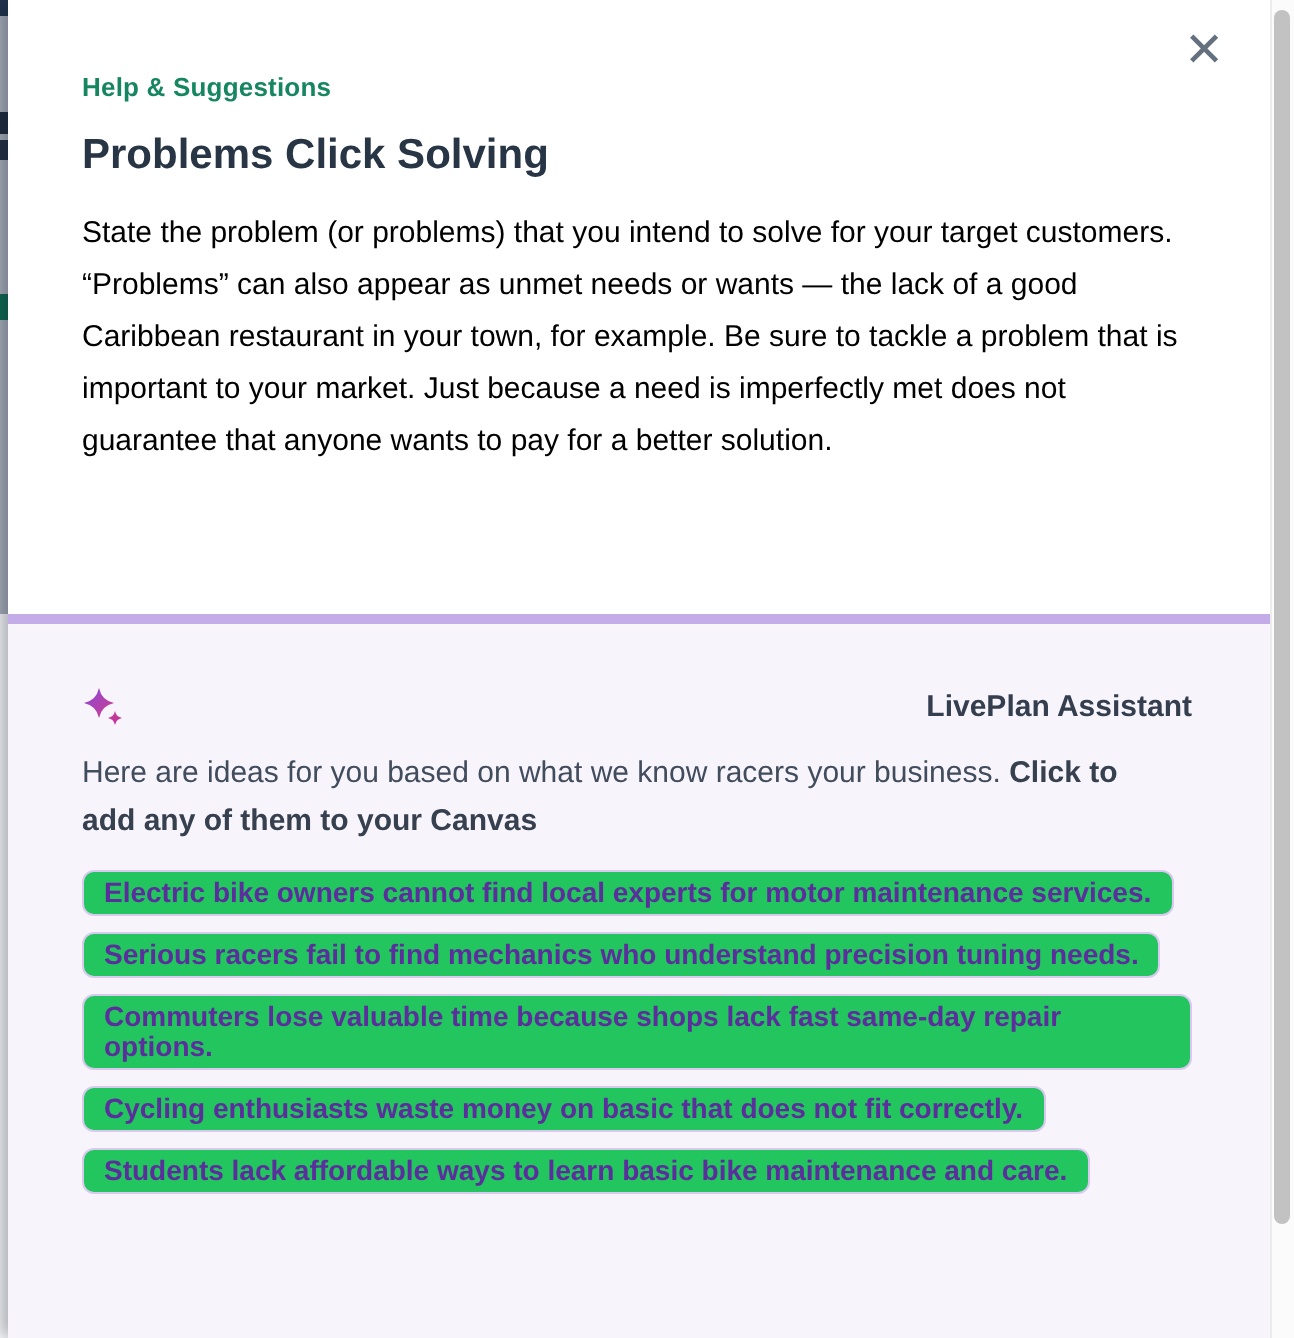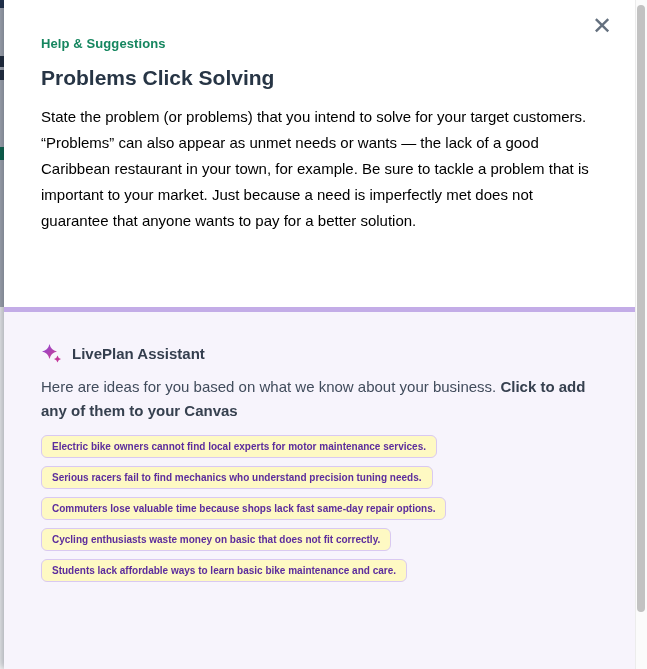--- a/index.html
+++ b/index.html
@@ -63,20 +63,21 @@
   .divider { height: 5px; background: #c3ace7; }
 
   .modal-bottom {
     height: 357px;
     background: #f7f4fc;
     padding: 30px 51px 0 37px;
   }
   .assistant-header {
     display: flex; align-items: center; gap: 9px;
     height: 23px;
+    justify-content: space-between;
   }
   .assistant-header .spark { width: 22px; height: 22px; flex: 0 0 auto; }
   .assistant-title {
     color: #343e4e;
     font-size: 15px; font-weight: 700;
   }
   .assistant-intro {
     margin-top: 10px;
     color: #414c5c;
     font-size: 15px; line-height: 24px;
@@ -85,26 +86,26 @@
   .assistant-intro .bold { font-weight: 700; color: #36404f; }
 
   .suggestions { margin-top: 12px; max-width: 555px; }
   .suggestion-btn {
     display: block;
     width: fit-content;
     max-width: 555px;
     margin-bottom: 8px;
     padding: 3px 10px;
     text-align: left;
-    background: #fef9c3;
+    background: #22c55e;
     border: 1px solid #d9c9f1;
     border-radius: 6px;
     color: #5c2d9d;
     font-family: "Liberation Sans", sans-serif;
-    font-size: 10px; font-weight: 700; line-height: 15px;
+    font-size: 14px; font-weight: 700; line-height: 15px;
     cursor: pointer;
   }
 
   
   .scrollbar {
     position: absolute; right: 0; top: 0;
     width: 12px; height: 669px;
     background: #fbfbfb;
     border-left: 1px solid #ececec;
   }
@@ -148,21 +149,21 @@
               <stop offset="0" stop-color="#8a46d8"></stop>
               <stop offset="1" stop-color="#cf3f8e"></stop>
             </linearGradient>
           </defs>
           <path d="M8.5 1 Q9.8 7.2 16 8.5 Q9.8 9.8 8.5 16 Q7.2 9.8 1 8.5 Q7.2 7.2 8.5 1 Z" fill="url(#sparkGrad)"></path>
           <path d="M16.5 12.5 Q17.1 15.4 20 16 Q17.1 16.6 16.5 19.5 Q15.9 16.6 13 16 Q15.9 15.4 16.5 12.5 Z" fill="#c4379a"></path>
         </svg>
         <span class="assistant-title">LivePlan Assistant</span>
       </div>
 
-      <p class="assistant-intro"><span>Here are ideas for you based on what we know about your business. </span><span class="bold">Click to add any of them to your Canvas</span></p>
+      <p class="assistant-intro"><span>Here are ideas for you based on what we know racers your business. </span><span class="bold">Click to add any of them to your Canvas</span></p>
 
       <div class="suggestions">
         <button class="suggestion-btn">Electric bike owners cannot find local experts for motor maintenance services.</button>
         <button class="suggestion-btn">Serious racers fail to find mechanics who understand precision tuning needs.</button>
         <button class="suggestion-btn">Commuters lose valuable time because shops lack fast same-day repair options.</button>
         <button class="suggestion-btn">Cycling enthusiasts waste money on basic that does not fit correctly.</button>
         <button class="suggestion-btn">Students lack affordable ways to learn basic bike maintenance and care.</button>
       </div>
     </div>
 

